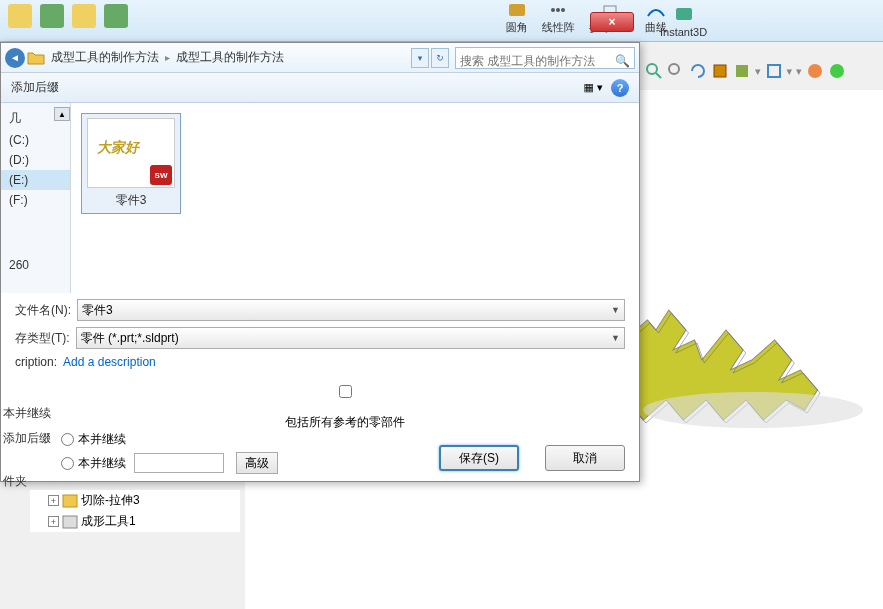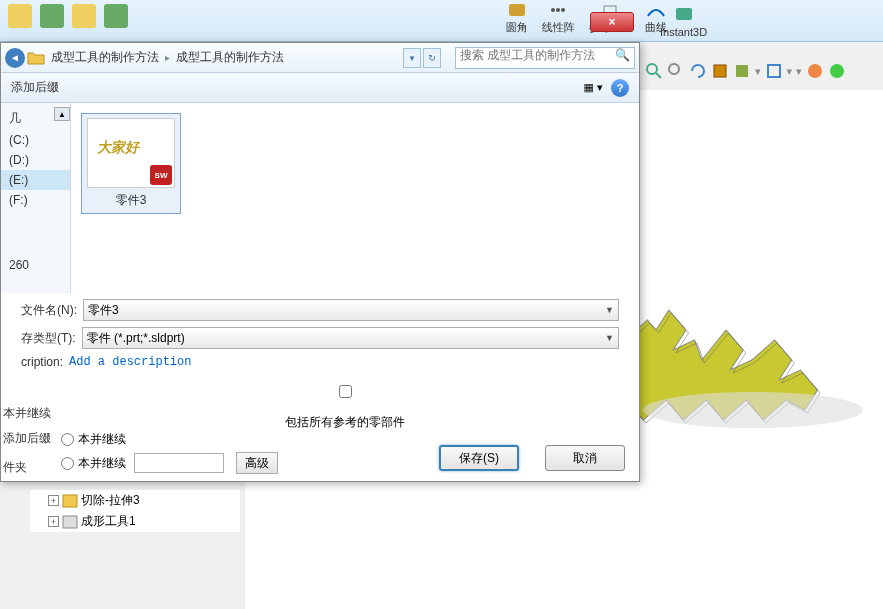--- a/index.html
+++ b/index.html
@@ -26,21 +26,21 @@
     
     .dialog { position: absolute; top: 42px; left: 0; width: 640px; height: 440px; background: #fff; border: 1px solid #888; box-shadow: 2px 2px 8px rgba(0,0,0,0.3); }
     
     .breadcrumb { height: 30px; background: linear-gradient(#fafdff, #e8f2fa); border-bottom: 1px solid #c0d0e0; display: flex; align-items: center; padding: 0 4px; gap: 2px; }
     .bc-back { width: 20px; height: 20px; border-radius: 50%; background: #4080c0; color: #fff; display: flex; align-items: center; justify-content: center; font-size: 10px; }
     .bc-folder { width: 18px; height: 16px; }
     .bc-path { font-size: 12px; color: #333; padding: 0 4px; }
     .bc-sep { color: #888; font-size: 10px; }
     .bc-drop { margin-left: auto; display: flex; gap: 2px; }
     .bc-drop-btn { width: 18px; height: 20px; border: 1px solid #a0c0d8; background: #e8f2fa; display: flex; align-items: center; justify-content: center; font-size: 9px; color: #4070a0; }
-    .search-box { width: 180px; height: 22px; border: 1px solid #a0c0d8; background: #fff; display: flex; align-items: flex-start; padding: 0 4px; margin-left: 12px; }
+    .search-box { width: 180px; height: 22px; border: 1px solid #a0c0d8; background: #fff; display: flex; align-items: flex-end; padding: 0 4px; margin-left: 4px; }
     .search-box input { border: none; outline: none; flex: 1; font-size: 12px; color: #888; }
     .search-icon { color: #4080c0; font-size: 12px; }
     
     .toolbar-row { height: 30px; background: linear-gradient(#f4f9fd, #e4eef8); border-bottom: 1px solid #c0d0e0; display: flex; align-items: center; padding: 0 10px; font-size: 12px; }
     .new-folder { color: #333; }
     .tr-right { margin-left: auto; display: flex; gap: 6px; align-items: center; }
     .tr-btn { width: 24px; height: 20px; border: 1px solid transparent; display: flex; align-items: center; justify-content: center; font-size: 11px; }
     .help-btn { width: 18px; height: 18px; border-radius: 50%; background: linear-gradient(#6af, #37c); color: #fff; display: flex; align-items: center; justify-content: center; font-size: 11px; font-weight: bold; }
     
     .content-area { display: flex; height: 190px; }
@@ -49,26 +49,26 @@
     .sidebar-item.sel { background: #cde6f7; }
     .sidebar-scroll { position: absolute; top: 4px; right: 0; width: 16px; height: 14px; background: #e0e8f0; border: 1px solid #aaa; display: flex; align-items: center; justify-content: center; font-size: 8px; }
     
     .file-area { flex: 1; background: #fff; padding: 10px; }
     .file-item { width: 100px; text-align: center; border: 1px solid #7da2ce; background: #e8f0fa; padding: 4px; }
     .file-thumb { width: 88px; height: 70px; background: #fff; border: 1px solid #ccc; margin: 0 auto 4px; position: relative; overflow: hidden; }
     .file-thumb-text { position: absolute; top: 20px; left: 10px; color: #c0a020; font-size: 14px; font-weight: bold; transform: skewX(-10deg); }
     .file-thumb-badge { position: absolute; bottom: 2px; right: 2px; width: 22px; height: 20px; background: #c02020; border-radius: 3px; color: #fff; font-size: 8px; display: flex; align-items: center; justify-content: center; font-weight: bold; }
     .file-label { font-size: 12px; color: #333; }
     
-    .form-area { padding: 6px 20px; font-size: 12px; }
+    .form-area { padding: 6px 14px; font-size: 12px; }
     .form-row { display: flex; align-items: center; margin-bottom: 6px; gap: 6px; }
     .form-label { color: #333; white-space: nowrap; }
     .form-select { flex: 1; height: 22px; border: 1px solid #abadb3; background: linear-gradient(#fff, #e8e8e8); padding: 0 4px; display: flex; align-items: center; justify-content: space-between; }
     .form-select-arrow { font-size: 9px; color: #555; }
-    .desc-link { color: #0066cc; cursor: pointer; font-family: Liberation Mono, monospace; }
+    .desc-link { color: #0066cc; cursor: pointer; }
     
     .options-area { padding: 4px 10px 4px 60px; font-size: 12px; }
     .checkbox-row { display: flex; align-items: center; gap: 16px; margin-bottom: 0; flex-direction: column; }
     .checkbox-row input[type="checkbox"] { width: 13px; height: 13px; }
     .radio-group { display: flex; align-items: center; gap: 4px; margin-bottom: 4px; }
     .radio-group input[type="radio"] { width: 13px; height: 13px; }
     .suffix-input { width: 90px; height: 20px; border: 1px solid #abadb3; margin-left: 4px; }
     .adv-btn { height: 22px; padding: 0 8px; border: 1px solid #aaa; background: linear-gradient(#f8f8f8, #e4e4e4); font-size: 12px; margin-left: 8px; }
     
     .left-labels { position: absolute; left: 2px; top: 290px; font-size: 12px; color: #333; }
@@ -246,21 +246,21 @@
       <input type="radio" name="pfx" style="">
       <span>本并继续</span>
       <input type="text" class="suffix-input" style="">
       <button class="adv-btn">高级</button>
     </div>
   </div>
 
   <div class="left-labels">
     <div style="margin-top:72px">本并继续</div>
     <div>添加后缀</div>
-    <div style="margin-top:12px">件夹</div>
+    <div style="margin-top:26px">件夹</div>
   </div>
 
   <div class="button-row">
     <button class="dlg-btn primary">保存(S)</button>
     <button class="dlg-btn">取消</button>
   </div>
 </div>
 
 <div class="tree-area">
   <div class="tree-item">

